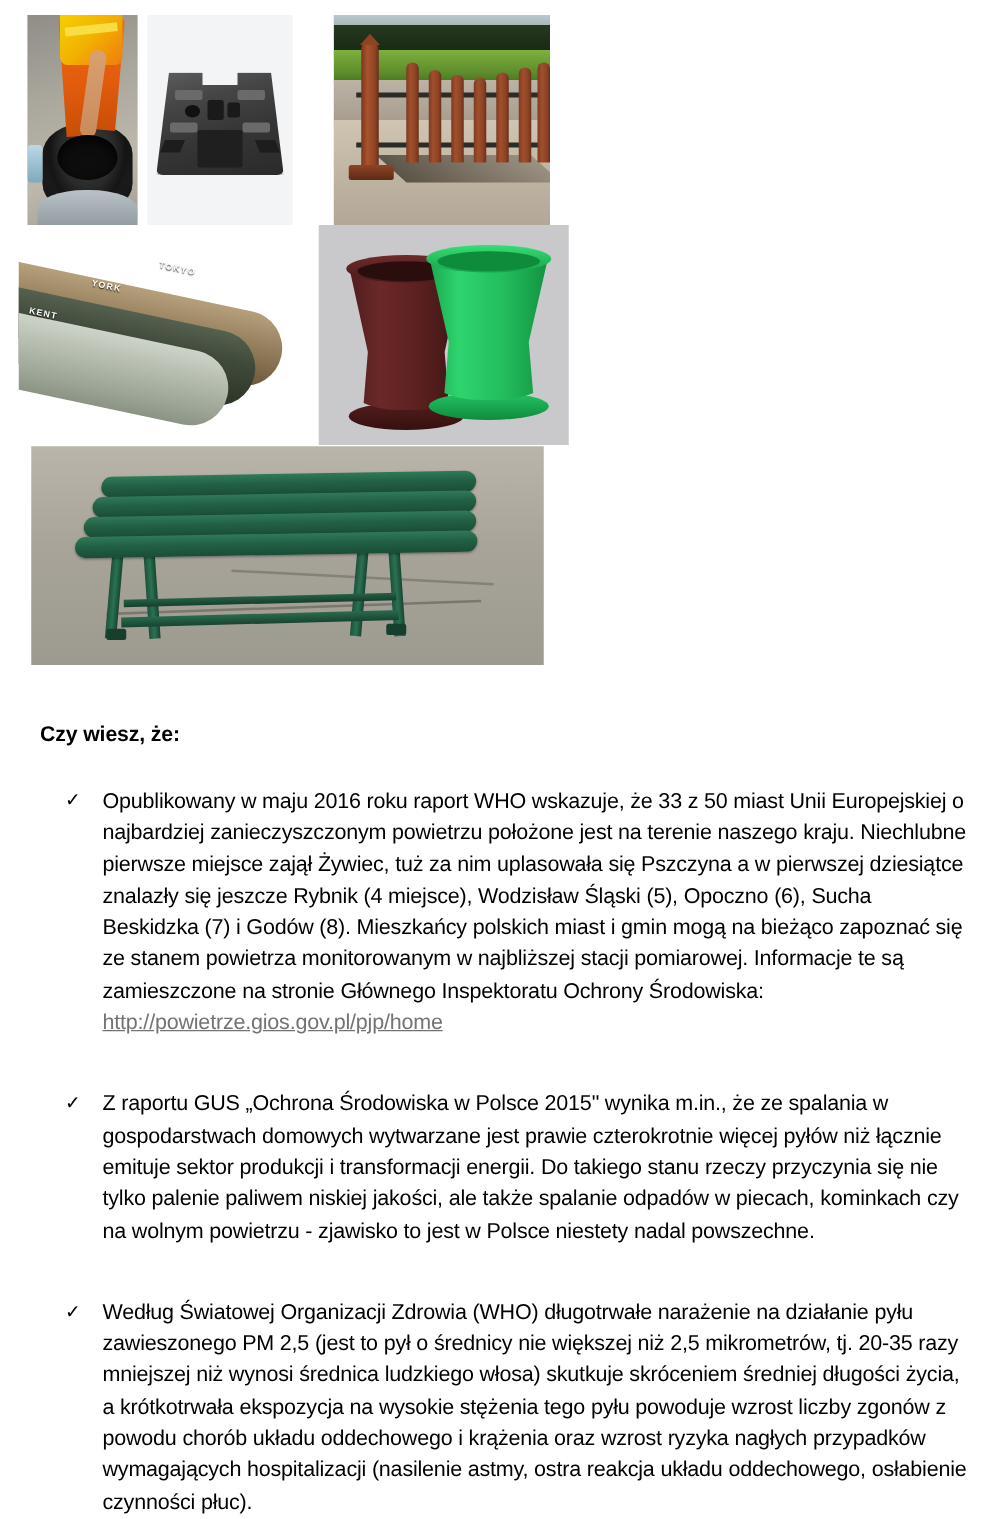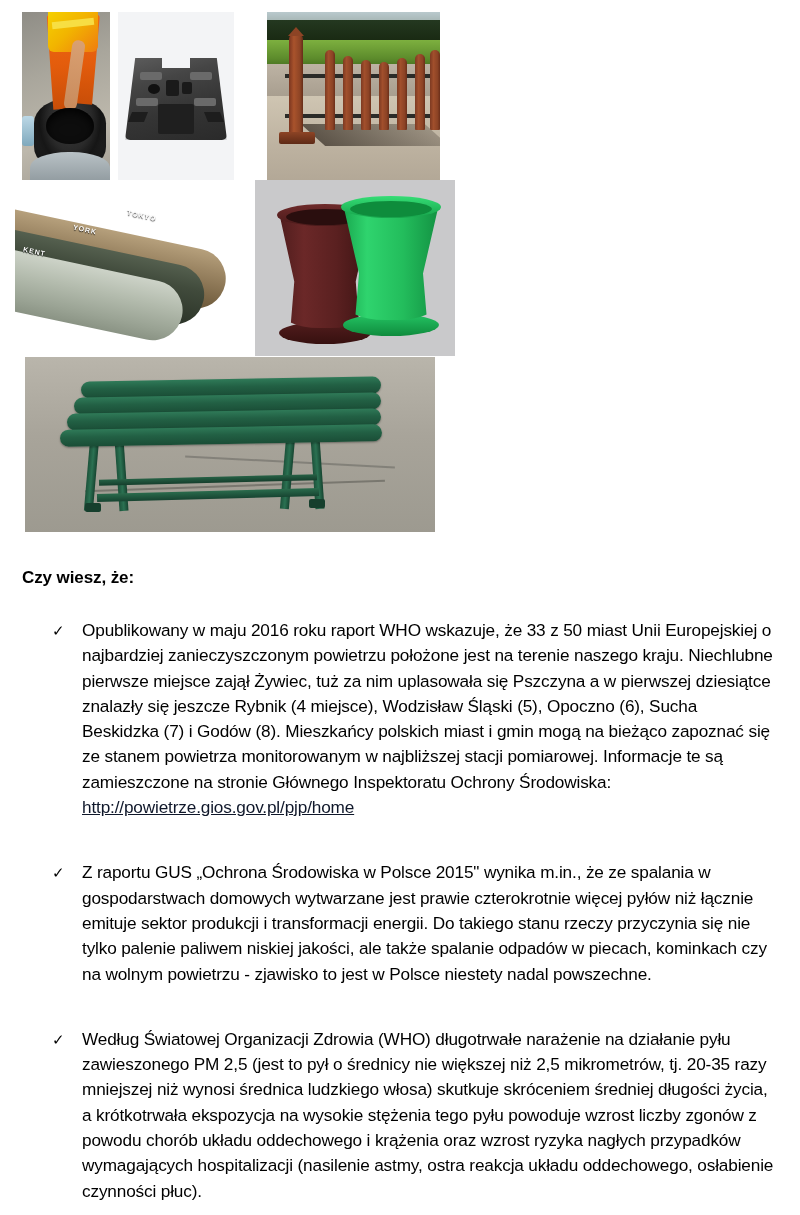--- a/index.html
+++ b/index.html
@@ -280,21 +280,21 @@
   #photo-bench .foot.f2 { left:284px; top:142px; }
 
   
   .body-text {
     position: absolute;
     left: 0;
     top: 540px;
     width: 800px;
   }
   .heading {
-    margin: 0;
+    margin: 10px;
     padding: 28px 0 0 22px;
     font-size: 17px;
     font-weight: bold;
     letter-spacing: -0.1px;
     color: #000;
   }
   ul.bullets {
     list-style: none;
     margin: 0;
     padding: 0;
@@ -311,21 +311,21 @@
   ul.bullets > li:first-child { margin-top: 30px; }
   ul.bullets > li .tick {
     position: absolute;
     left: 52px;
     top: 0;
     font-size: 15px;
     line-height: 25.3px;
   }
   ul.bullets > li.spaced { margin-bottom: 40px; }
   a.doc-link {
-    color: #0f172a;
+    color: #737373;
     text-decoration: underline;
   }
 </style>
 </head>
 <body>
 
 <div class="gallery">
 
   <div class="photo" id="photo-worker">
     <div class="road"></div>

